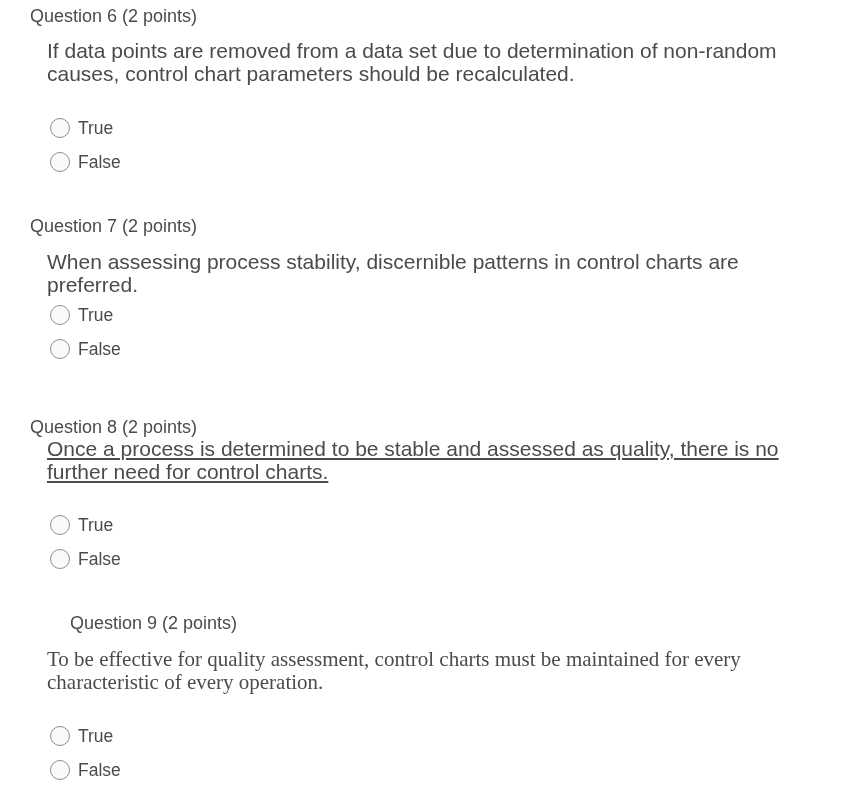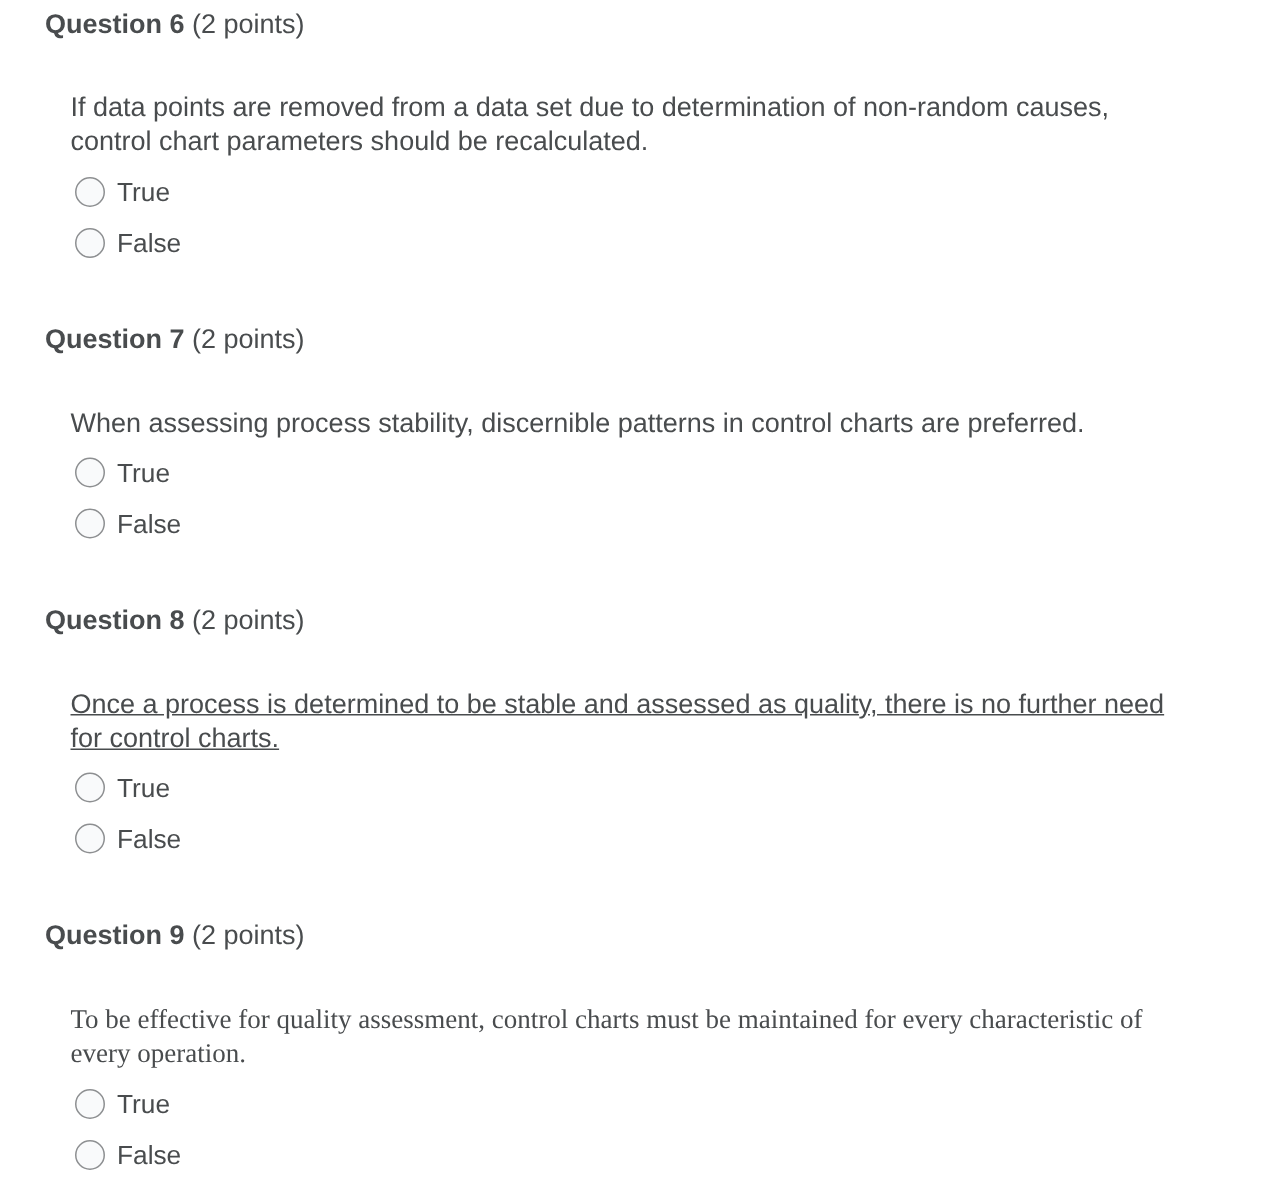--- a/index.html
+++ b/index.html
@@ -1,22 +1,22 @@
 <!DOCTYPE html>
 <html><head>
 <meta charset="utf-8">
 <style>
   html, body { margin:0; padding:0; background:#ffffff; }
   body { width:855px; height:785px; overflow:hidden; position:relative;
          font-family:"Liberation Sans", "DejaVu Sans", sans-serif; color:#494c4e; }
   .question { position:absolute; left:0; width:855px; }
   .q-title { position:absolute; left:30px; font-size:18px; line-height:22px; color:#494c4e; white-space:nowrap; }
-  .q-title b { font-weight:bold; color:#494c4e; }
+  .q-title b { font-weight:normal; color:#494c4e; }
   .q-points { font-weight:normal; }
-  .q-text { position:absolute; left:47px; width:740px; font-size:18px; line-height:22.5px; color:#494c4e;margin-top:20px; }
+  .q-text { position:absolute; left:47px; width:740px; font-size:21px; line-height:22.5px; color:#494c4e; }
   .option { position:absolute; left:50px; height:26px; display:flex; align-items:center; cursor:pointer;text-align:right; }
   .radio { width:20px; height:20px; border:1px solid #8d8f91; border-radius:50%;
            background:#f9fafb; box-sizing:border-box; margin-right:8px; }
   .opt-label { font-size:17.5px; color:#494c4e; }
 </style>
 </head>
 <body>
 
 <div class="question" style="top:0;">
   <div class="q-title" style="top:5px;">
@@ -44,37 +44,37 @@
     <span class="radio"></span>
     <span class="opt-label">True</span>
   </label>
   <label class="option" style="top:126px;">
     <span class="radio"></span>
     <span class="opt-label">False</span>
   </label>
 </div>
 
 <div class="question" style="top:397px;">
-  <div class="q-title" style="top:5px;">
+  <div class="q-title" style="top:19px;">
     <b>Question 8</b>
     <span class="q-points">(2 points)</span>
   </div>
   <div class="q-text" style="top:41px;text-decoration:underline;">Once a process is determined to be stable and assessed as quality, there is no further need for control charts.</div>
   <label class="option" style="top:115px;">
     <span class="radio"></span>
     <span class="opt-label">True</span>
   </label>
   <label class="option" style="top:149px;">
     <span class="radio"></span>
     <span class="opt-label">False</span>
   </label>
 </div>
 
 <div class="question" style="top:607px;">
-  <div class="q-title" style="top:5px;">
+  <div class="q-title" style="top:5px;margin-left:40px;">
     <b>Question 9</b>
     <span class="q-points">(2 points)</span>
   </div>
   <div class="q-text" style="top:41px;font-family:Liberation Serif, serif;">To be effective for quality assessment, control charts must be maintained for every characteristic of every operation.</div>
   <label class="option" style="top:116px;">
     <span class="radio"></span>
     <span class="opt-label">True</span>
   </label>
   <label class="option" style="top:150px;">
     <span class="radio"></span>

